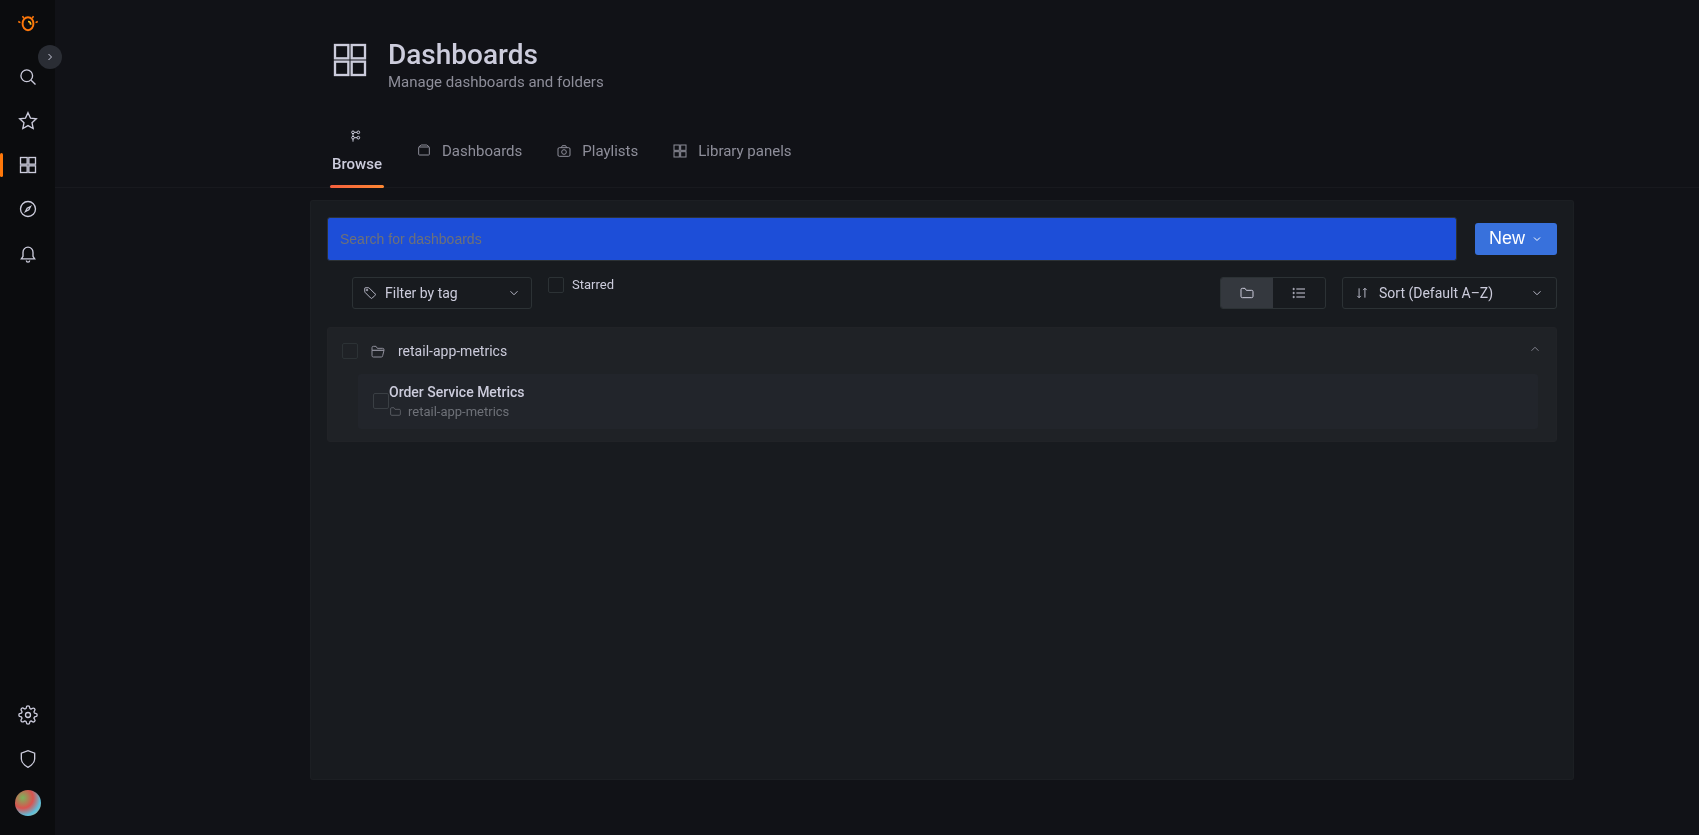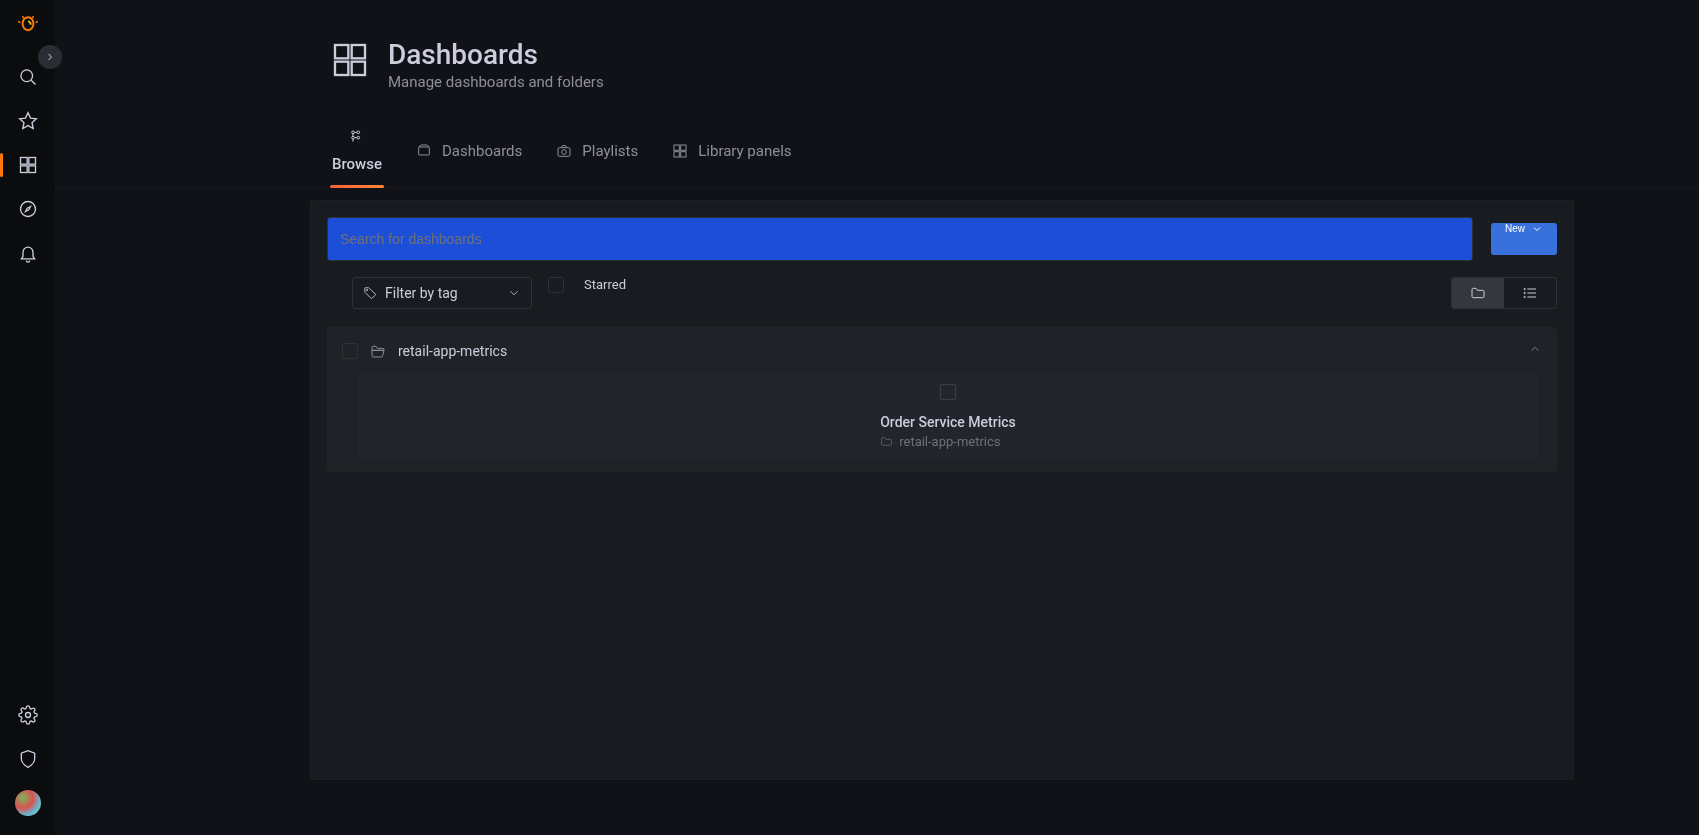--- a/index.html
+++ b/index.html
@@ -139,22 +139,22 @@
   }
   .search-input::placeholder { color: var(--text-dimmer); }
 
   .new-btn {
     background: var(--blue);
     color: #fff;
     border:none;
     height: 32px;
     padding: 0 14px;
     border-radius: 3px;
-    font-size: 10px;
-    display:flex; gap:6px;
+    font-size: 18px;
+    display:flex; align-items:center; gap:6px;
     cursor:pointer;
   }
   .new-btn svg { stroke: #fff; stroke-width:2; fill:none; width:12px; height:12px; }
 
   .toolbar-row2 {
     display:flex; align-items:flex-start; gap: 16px;
     margin-top: 16px;
     margin-left: 25px;
   }
   .tag-filter {
@@ -174,21 +174,21 @@
 
   .checkbox {
     width:16px; height:16px;
     border:1px solid var(--border);
     border-radius:2px;
     background: transparent;
     display:inline-block;
     cursor:pointer;
     flex-shrink:0;
   }
-  .starred-group { display:flex; align-items:center; gap:20px; font-size:13px; color: var(--text); }
+  .starred-group { display:flex; align-items:center; gap:8px; font-size:13px; color: var(--text); }
 
   .spacer { flex:1; }
 
   .view-toggle {
     display:flex;
     border:1px solid var(--border);
     border-radius:3px;
     overflow:hidden;
   }
   .view-toggle button {
@@ -235,23 +235,21 @@
   .folder-row svg { stroke: var(--text-dim); stroke-width:1.5; fill:none; }
   .folder-row .chevron { margin-left:auto; }
   .folder-row .folder-name { color: var(--text); font-size:14px; }
 
   .dashboard-item {
     display:flex; align-items:center;
     background: var(--bg-panel-3);
     margin: 0 18px 8px 30px;
     padding: 10px 15px;
     border-radius: 3px;
-    gap: 14px;
-    cursor:pointer;
-    flex-direction:column;
+    cursor:pointer;
   }
   .dashboard-item .ditem-text { display:flex; flex-direction:column; gap:4px; }
   .dashboard-item .ditem-title { color: var(--text); font-size:14px; font-weight:500; }
   .dashboard-item .ditem-sub { display:flex; align-items:center; gap:6px; color: var(--text-dimmer); font-size:13px; }
   .dashboard-item .ditem-sub svg { stroke: var(--text-dimmer); stroke-width:1.3; fill:none; width:13px; height:13px; }
   .dashboard-item .checkbox { border-color:#3a3f44; }
 
   .folder-expanded-bg {
     background: var(--bg-panel-2);
     padding-bottom: 4px;
@@ -423,20 +421,31 @@
         <button>
           <svg viewBox="0 0 24 24">
               <path d="M8 6h13M8 12h13M8 18h13"></path>
               <circle cx="4" cy="6" r="1"></circle>
               <circle cx="4" cy="12" r="1"></circle>
               <circle cx="4" cy="18" r="1"></circle>
             </svg>
         </button>
       </div>
 
+      <div class="sort-select">
+        <span class="sort-select-left">
+          <svg viewBox="0 0 24 24">
+              <path d="M7 4v16m0 0-3-3m3 3 3-3M17 20V4m0 0-3 3m3-3 3 3"></path>
+            </svg>
+          <span>Sort (Default A–Z)</span>
+        </span>
+        <svg viewBox="0 0 24 24">
+            <path d="m6 9 6 6 6-6"></path>
+          </svg>
+      </div>
     </div>
 
     <div class="folder-list">
 
 
       <div class="folder-expanded-bg">
         <div class="folder-row" style="border-bottom:none">
           <span class="checkbox"></span>
           <span class="folder-icon">
             <svg width="16" height="16" viewBox="0 0 24 24">

